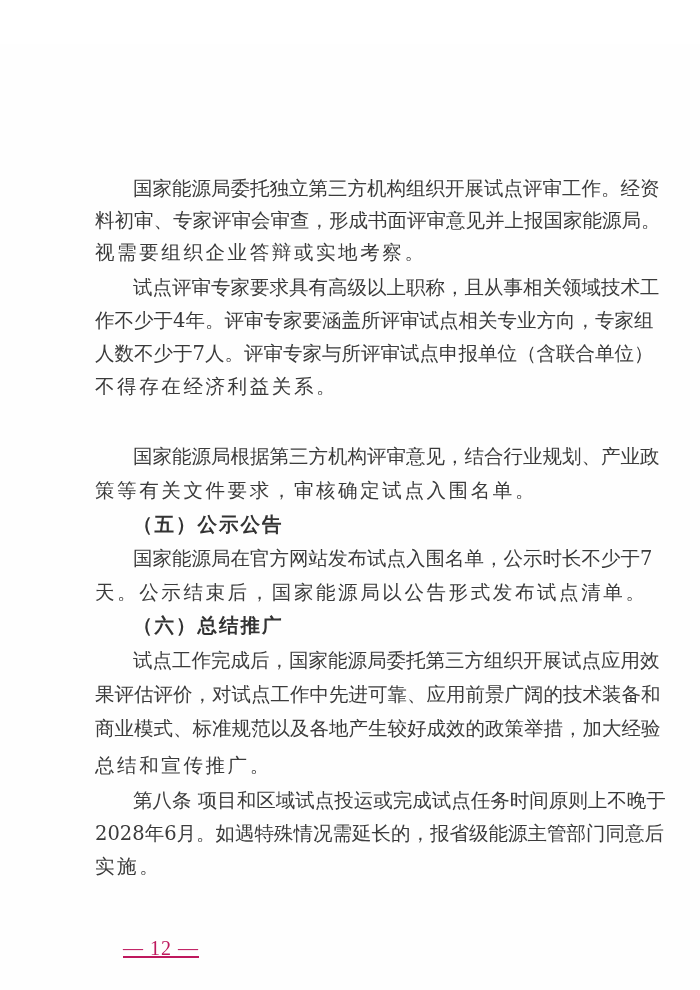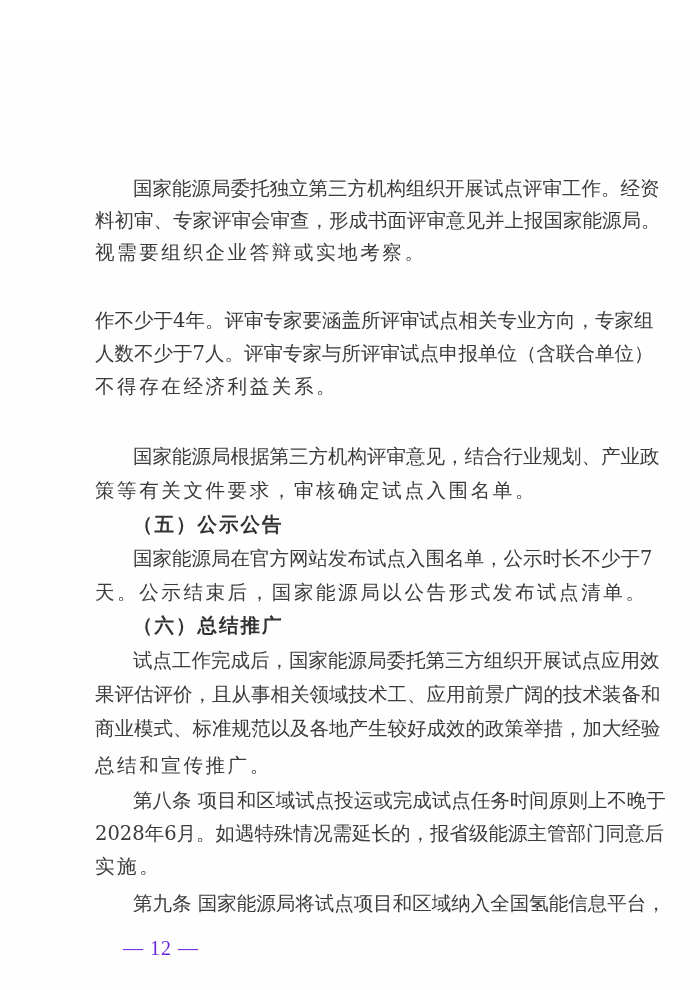--- a/index.html
+++ b/index.html
@@ -35,22 +35,23 @@
     }
     .line.indent { left: 133px; width: 482px; }
     .line.heading { left: 133px; letter-spacing: 2px; font-weight: bold; color: #333; }
     .line.just { text-align: justify; text-align-last: justify; letter-spacing: 0; }
     .page-number {
       position: absolute;
       left: 123px;
       top: 893px;
       font-family: "Liberation Serif", "DejaVu Serif", serif;
       font-size: 20px;
-      color: #6d28d9;
+      color: #be185d;
       letter-spacing: 1px;
+      text-decoration: underline;
     }
     .watermark {
       position: absolute;
       left: 588px;
       top: 944px;
       width: 110px;
       height: 40px;
       opacity: 0.55;
     }
     .watermark .wm-logo {
@@ -79,42 +80,42 @@
   </style>
 </head>
 <body>
 
 <div class="page">
 
   <div class="line indent just" style="top:130px">国家能源局委托独立第三方机构组织开展试点评审工作。经资</div>
   <div class="line" style="top:194px">视需要组织企业答辩或实地考察。</div>
   <div class="line just" style="top:162px">料初审、专家评审会审查，形成书面评审意见并上报国家能源局。</div>
 
+  <div class="line indent just" style="top:229px">试点评审专家要求具有高级以上职称，且从事相关领域技术工</div>
   <div class="line just" style="top:262px">作不少于4年。评审专家要涵盖所评审试点相关专业方向，专家组</div>
   <div class="line just" style="top:295px">人数不少于7人。评审专家与所评审试点申报单位（含联合单位）</div>
   <div class="line" style="top:328px">不得存在经济利益关系。</div>
 
   <div class="line" style="top:432px">策等有关文件要求，审核确定试点入围名单。</div>
   <div class="line indent just" style="top:398px">国家能源局根据第三方机构评审意见，结合行业规划、产业政</div>
 
   <div class="line heading" style="top:466px">（五）公示公告</div>
   <div class="line indent just" style="top:500px">国家能源局在官方网站发布试点入围名单，公示时长不少于7</div>
   <div class="line" style="top:534px">天。公示结束后，国家能源局以公告形式发布试点清单。</div>
 
   <div class="line heading" style="top:567px">（六）总结推广</div>
   <div class="line indent just" style="top:602px">试点工作完成后，国家能源局委托第三方组织开展试点应用效</div>
-  <div class="line just" style="top:636px">果评估评价，且从事相关领域技术工、应用前景广阔的技术装备和</div>
+  <div class="line just" style="top:636px">果评估评价，对试点工作中先进可靠、应用前景广阔的技术装备和</div>
   <div class="line just" style="top:670px">商业模式、标准规范以及各地产生较好成效的政策举措，加大经验</div>
   <div class="line indent just" style="top:742px">第八条 项目和区域试点投运或完成试点任务时间原则上不晚于</div>
 
   <div class="line" style="top:707px">总结和宣传推广。</div>
   <div class="line just" style="top:775px">2028年6月。如遇特殊情况需延长的，报省级能源主管部门同意后</div>
   <div class="line" style="top:808px">实施。</div>
 
-  <div class="line indent just" style="top:845px">第九条 国家能源局将试点项目和区域纳入全国氢能信息平台，</div>
 
   <div class="page-number">— 12 —</div>
 
   <div class="watermark">
     <svg class="wm-logo" viewBox="0 0 30 30">
       <circle cx="15" cy="15" r="13" fill="none" stroke="#c4c4c4" stroke-width="1.6"></circle>
       <path d="M7 12 H23" stroke="#c4c4c4" stroke-width="1.6" fill="none"></path>
       <path d="M10 8 L10 12 M20 8 L20 12" stroke="#c4c4c4" stroke-width="1.4" fill="none"></path>
       <path d="M10 24 V16 H20 V24" stroke="#c4c4c4" stroke-width="1.6" fill="none"></path>
       <path d="M15 16 V24" stroke="#c4c4c4" stroke-width="1.2" fill="none"></path>

